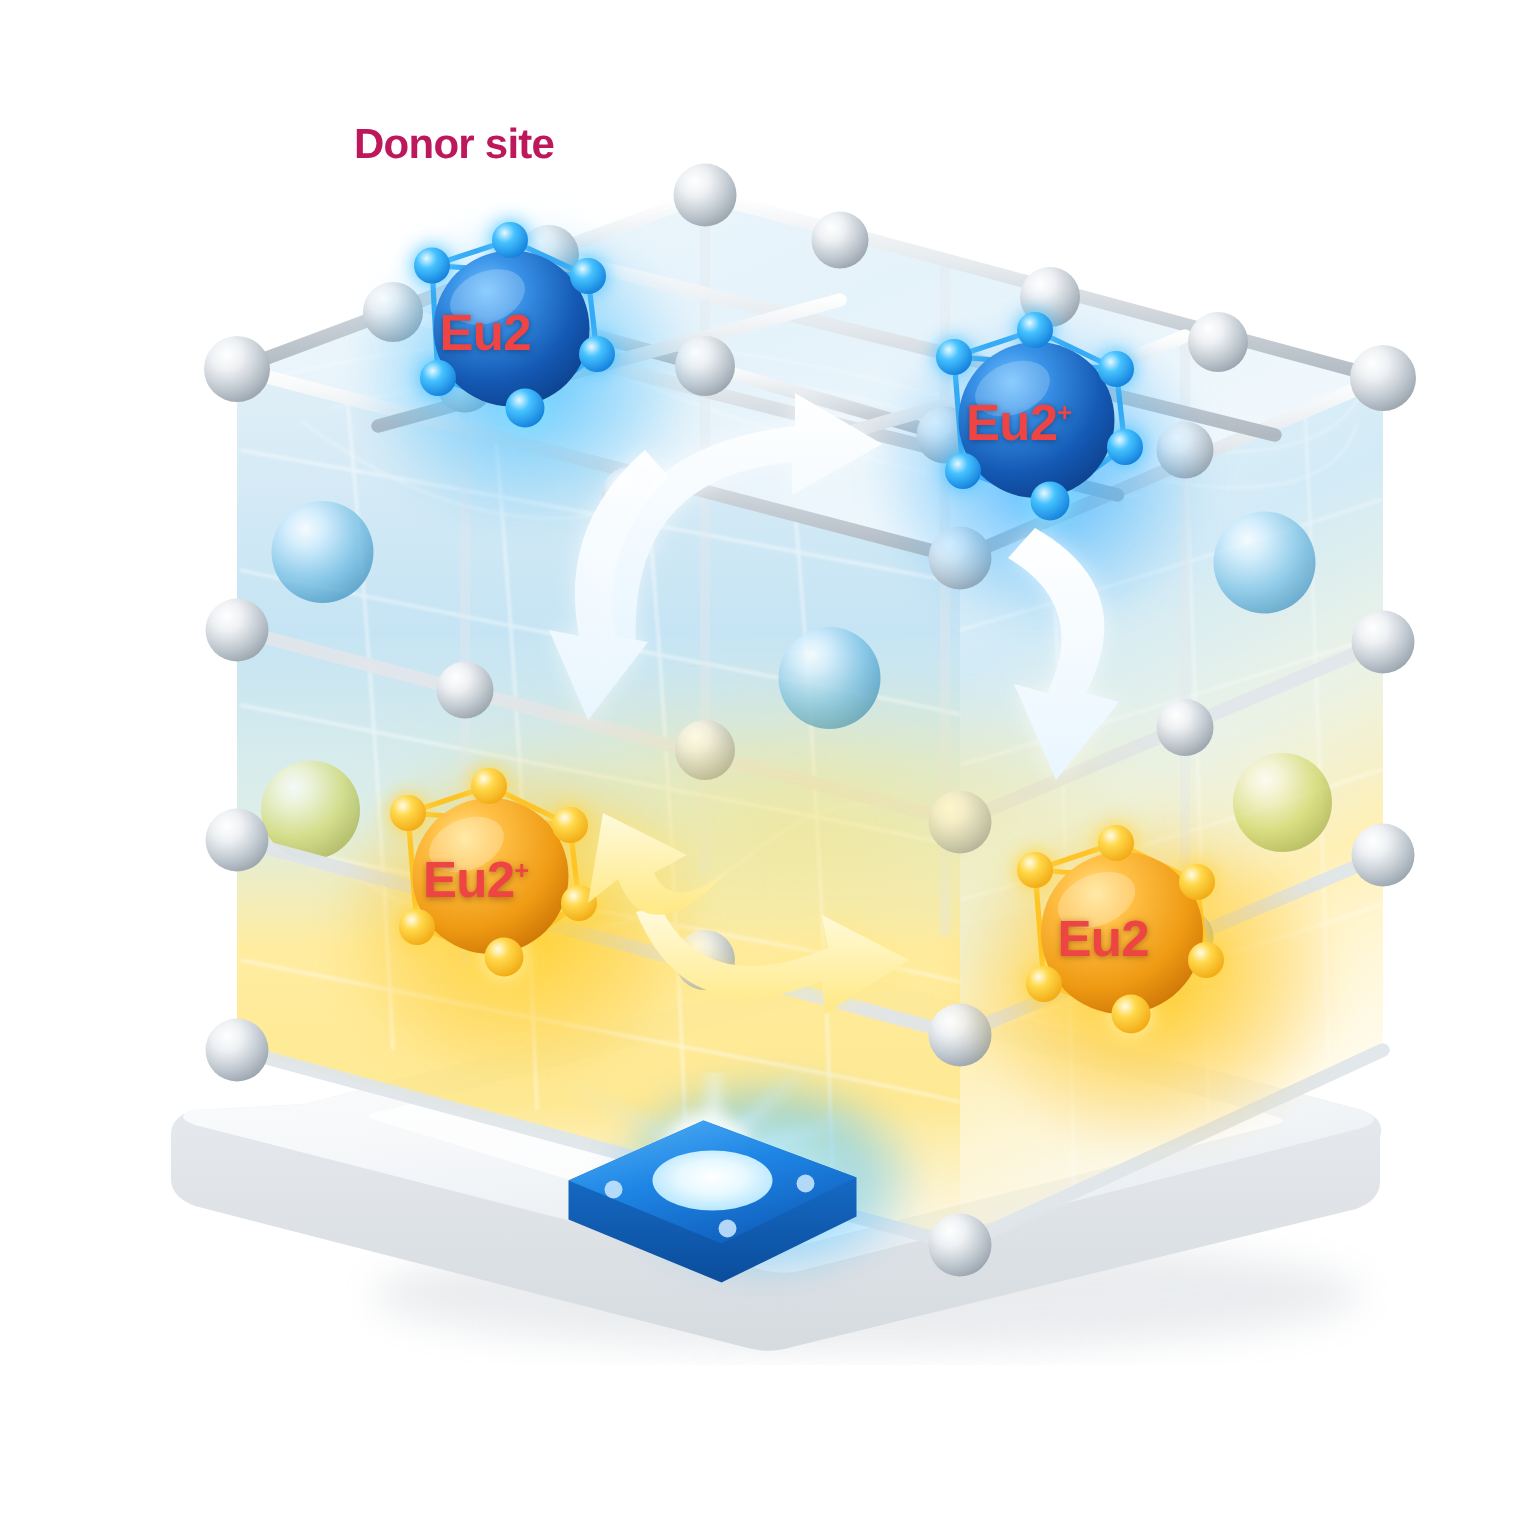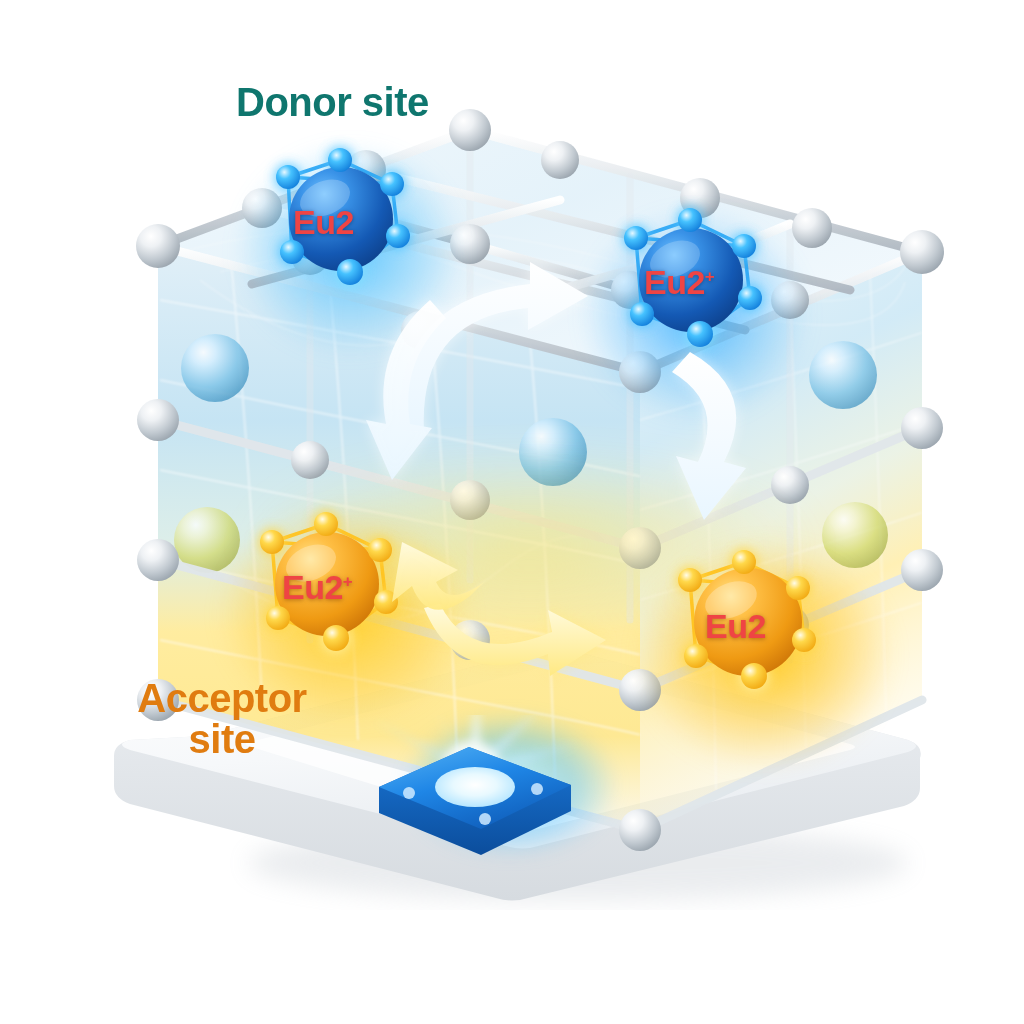--- a/index.html
+++ b/index.html
@@ -4,21 +4,21 @@
 <style>
   html,body{margin:0;padding:0;background:#ffffff;}
   body{width:1024px;height:1024px;overflow:hidden;
        font-family:"Liberation Sans","DejaVu Sans",sans-serif;}
   #stage{position:relative;width:1024px;height:1024px;background:#fff;overflow:hidden;}
   .abs{position:absolute;}
 
   
   .label{position:absolute;font-weight:700;letter-spacing:-0.5px;line-height:1.02;
          white-space:pre-line;}
-  #donor-label{left:236px;top:82px;font-size:40px;color:#0f766e;}
+  #donor-label{left:236px;top:82px;font-size:28px;color:#be185d;}
   #acceptor-label{left:132px;top:678px;font-size:40px;color:#e07c10;text-align:center;width:180px;}
 
   
   #base{left:108px;top:648px;width:830px;height:262px;}
 
   
   .glow{position:absolute;border-radius:50%;pointer-events:none;}
   #glow-blue-tl{left:200px;top:110px;width:300px;height:280px;
      background:radial-gradient(closest-side,rgba(70,190,255,.85),rgba(70,190,255,.28) 52%,rgba(70,190,255,0) 76%);
      filter:blur(10px);}
@@ -522,16 +522,14 @@
     <span>Eu2</span><span class="sup">+</span>
   </div>
   <div class="eu-text" id="eu-bl-text">
     <span>Eu2</span><span class="sup">+</span>
   </div>
   <div class="eu-text" id="eu-br-text">
     <span>Eu2</span><span class="sup"></span>
   </div>
 
   <div class="label" id="donor-label">Donor site</div>
-  <div class="label" id="acceptor-label">Acceptor
-site</div>
 
 </div>
 
 </body></html>

